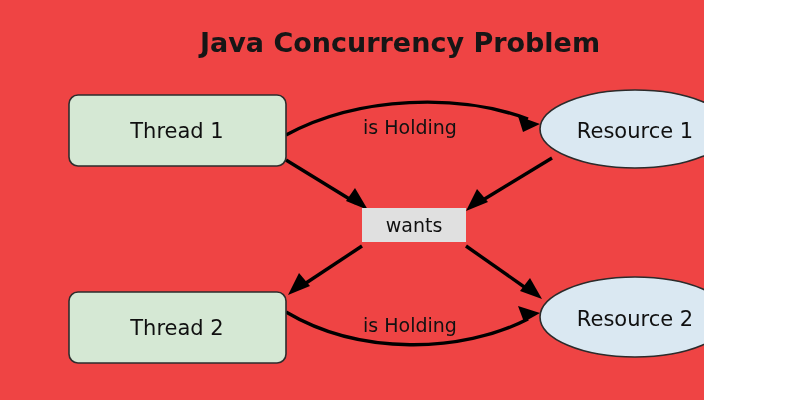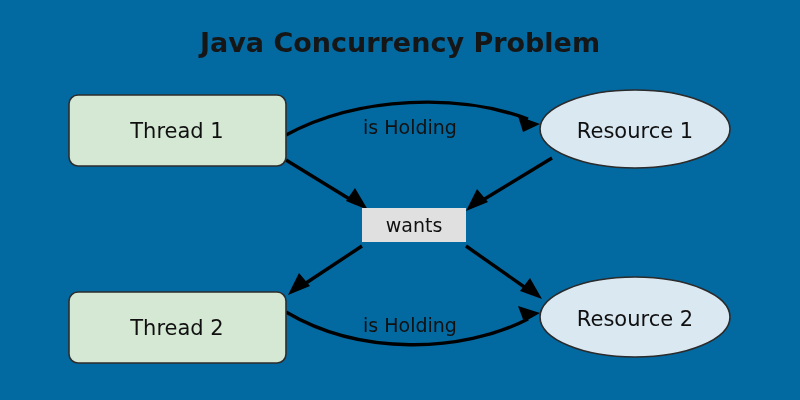--- a/index.html
+++ b/index.html
@@ -2,23 +2,23 @@
 <html><head>
 <meta charset="utf-8">
 <style>
   html, body {
     margin: 0;
     padding: 0;
     background: #ffffff;
   }
   #canvas {
     position: relative;
-    width: 800px;
+    width: 704px;
     height: 400px;
-    background: #0369a1;
+    background: #ef4444;
     overflow: hidden;
     font-family: "DejaVu Sans", "Liberation Sans", sans-serif;
   }
   #diagram-svg {
     position: absolute;
     inset: 0;
     width: 800px;
     height: 400px;
     display: block;
   }

